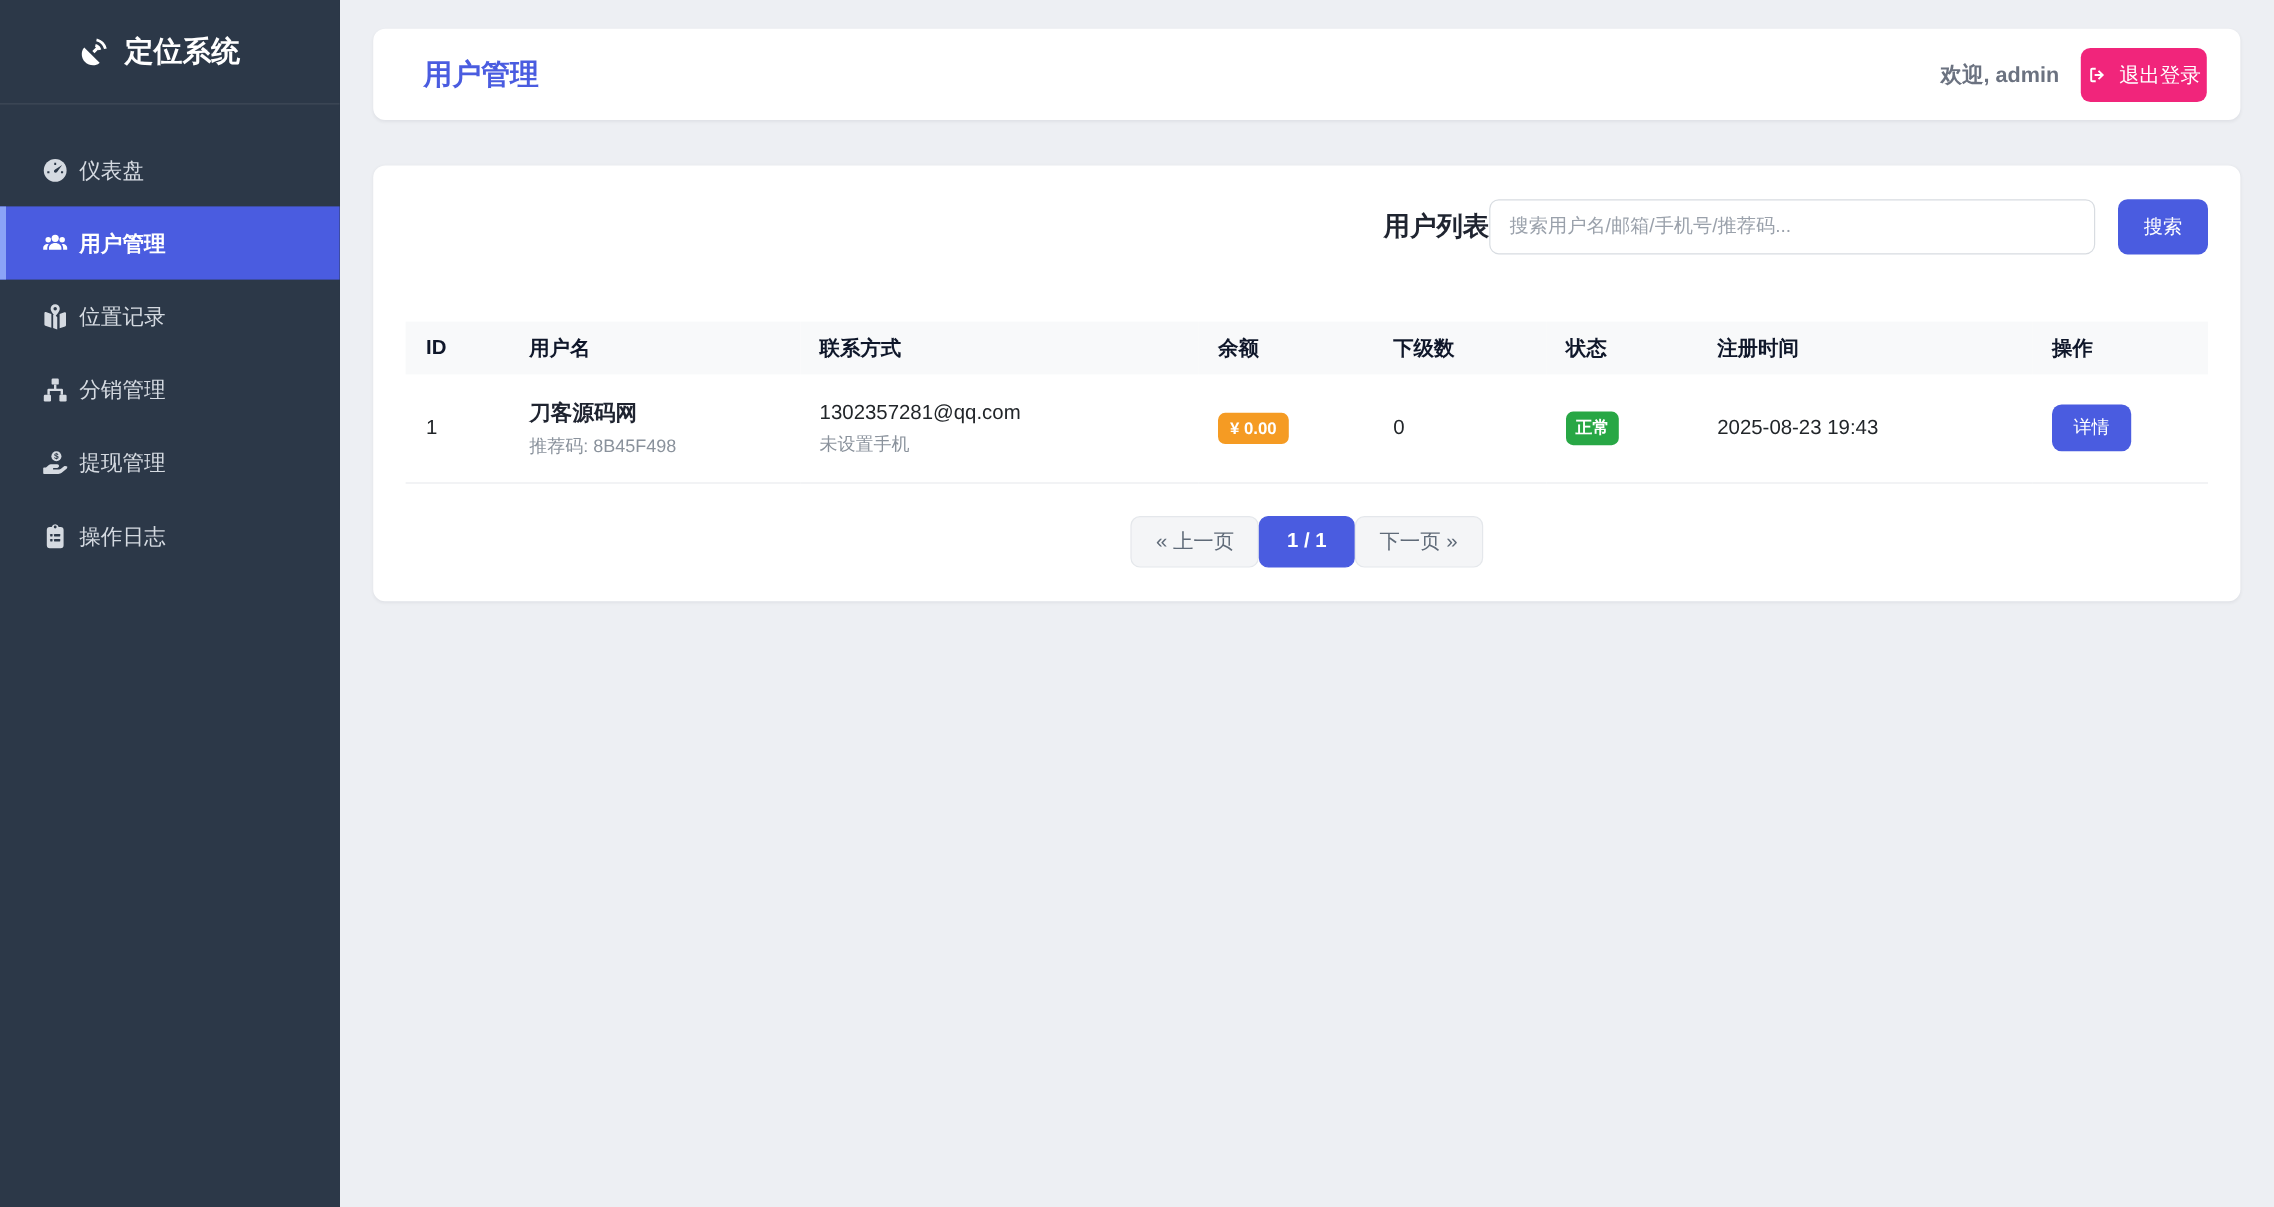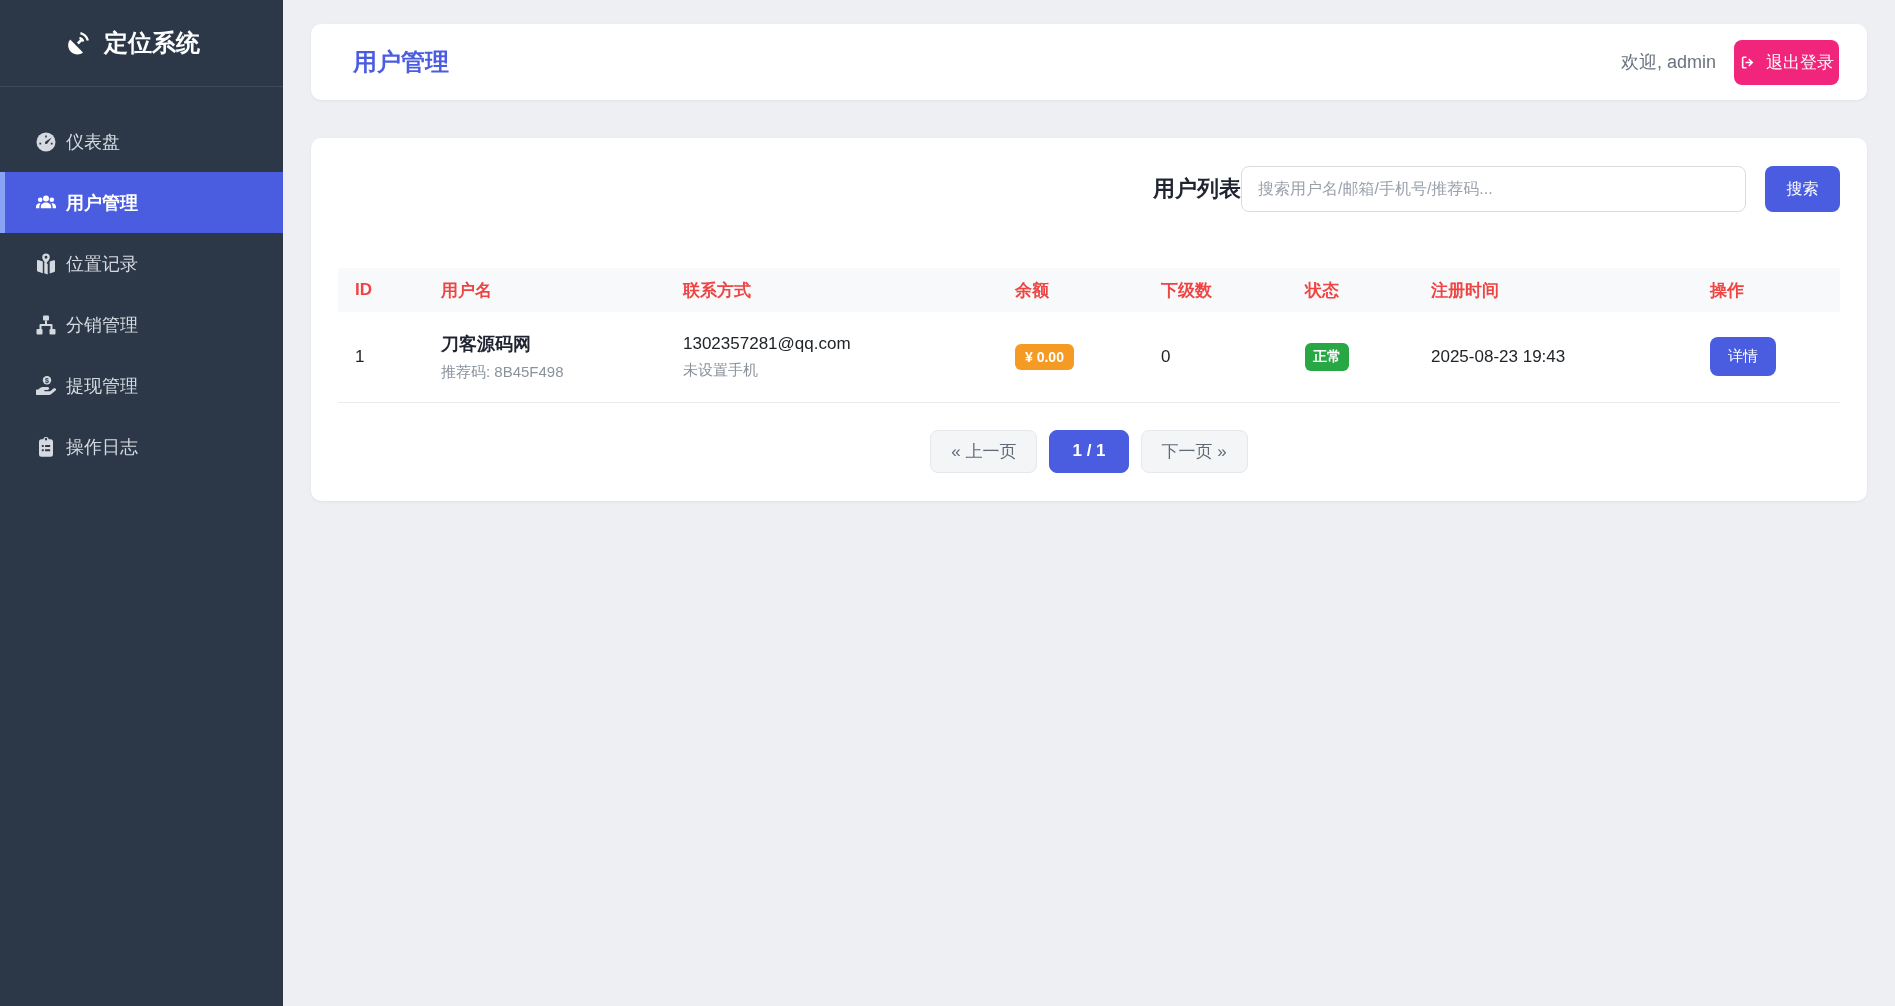--- a/index.html
+++ b/index.html
@@ -30,52 +30,52 @@
                     box-shadow:inset 5px 0 0 0 var(--accent-light);}
   .ic svg{width:100%;height:100%;}
 
   
   .main{margin-left:283px;padding:24px 28px;}
 
   .topbar{background:#fff;border-radius:10px;height:76px;display:flex;align-items:center;
           justify-content:space-between;padding:0 28px 0 42px;box-shadow:0 1px 3px rgba(16,24,40,.06);}
   .page-title{font-size:24px;font-weight:700;color:var(--accent);}
   .topbar-right{display:flex;align-items:center;gap:18px;}
-  .welcome{font-size:18px;color:#6b7280;}
+  .welcome{font-size:18px;color:#6b7280;font-weight:bold;}
   .logout-btn{background:var(--pink);color:#fff;border:none;border-radius:8px;height:45px;
               padding:0 5px;font-size:17px;display:flex;align-items:center;gap:10px;cursor:pointer;}
   .logout-btn .ic{width:17px;height:17px;display:flex;}
 
   .card{background:#fff;border-radius:10px;margin-top:38px;padding:28px 27px;
         box-shadow:0 1px 3px rgba(16,24,40,.06);}
   .card-toolbar{display:flex;justify-content:flex-end;align-items:center;margin-bottom:56px;}
   .list-title{font-size:22px;font-weight:700;color:var(--text-dark);}
   .search-group{display:flex;align-items:center;gap:19px;}
   .search-input{width:505px;height:46px;border:1px solid #d8dce1;border-radius:8px;
                 padding:0 16px;font-size:16px;color:#333;outline:none;}
   .search-input::placeholder{color:#9aa1ab;}
   .search-btn{height:46px;width:75px;background:var(--accent);color:#fff;border:none;
               border-radius:8px;font-size:16px;cursor:pointer;}
 
   table{width:100%;border-collapse:collapse;table-layout:fixed;}
   thead th{background:#f8f9fa;height:44px;text-align:left;font-size:17px;font-weight:700;
-           color:#ef4444;padding:0 16px;}
+           color:#0f172a;padding:0 16px;}
   tbody td{height:90px;padding:0 16px;font-size:17px;color:#212529;
            border-bottom:1px solid var(--border);vertical-align:middle;}
   th:first-child,td:first-child{padding-left:17px;}
   .username{font-weight:700;font-size:18px;color:var(--text-dark);}
   .subtext{color:var(--text-gray);font-size:15px;margin-top:7px;font-weight:400;}
   .badge{display:inline-block;color:#fff;font-weight:700;font-size:14px;
          padding:5px 10px;border-radius:6px;}
   .badge-balance{background:var(--orange);}
   .badge-status{background:var(--green);padding:5px 8px;}
   .detail-btn{background:var(--accent);color:#fff;border:none;border-radius:8px;
               padding:10px 18px;font-size:15px;cursor:pointer;}
 
-  .pagination{display:flex;justify-content:center;align-items:flex-end;gap:12px;margin-top:27px;}
+  .pagination{display:flex;justify-content:center;align-items:flex-end;margin-top:27px;}
   .page-btn{background:#f4f5f7;border:1px solid #e4e7eb;color:#5f6a78;border-radius:8px;
             height:43px;padding:0 20px;font-size:17px;display:flex;align-items:center;cursor:pointer;}
   .page-btn.active{background:var(--accent);border-color:var(--accent);color:#fff;
                    font-weight:700;padding:0 22px;cursor:default;}
 </style>
 </head>
 <body>
 
 <aside class="sidebar">
   <div class="logo">

